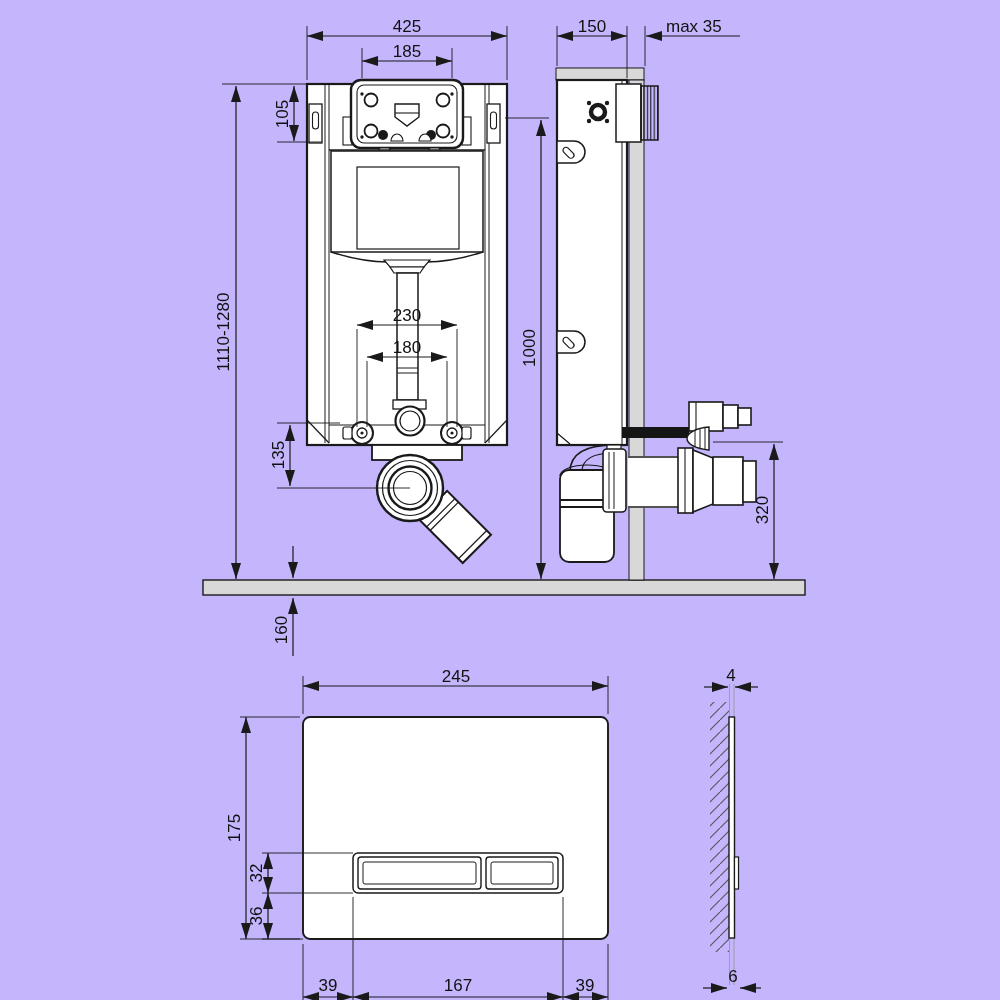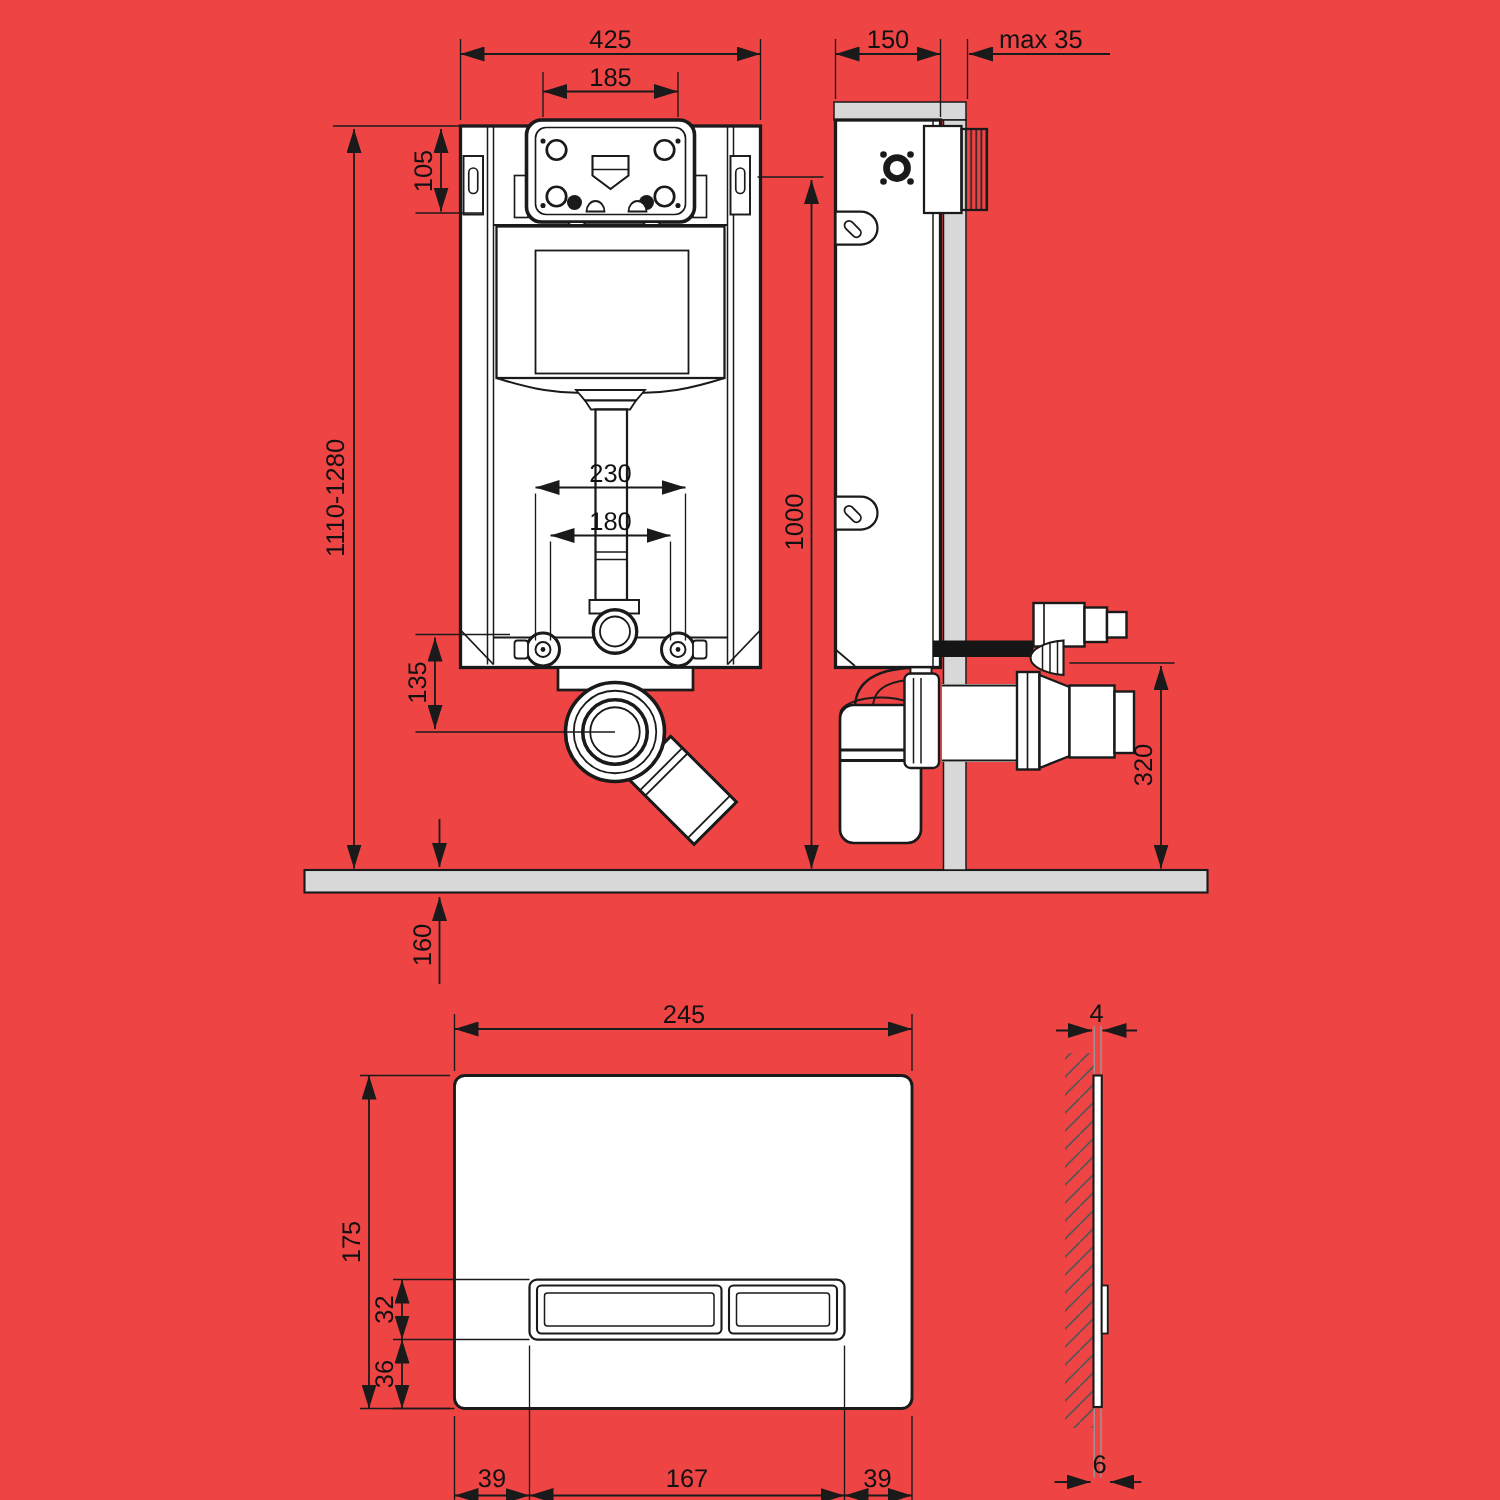--- a/index.html
+++ b/index.html
@@ -1,16 +1,16 @@
 <!DOCTYPE html>
 <html><head>
 <meta charset="utf-8">
 <style>
   html,body{margin:0;padding:0;background:#ffffff;}
-  .page{width:1000px;height:1000px;position:relative;background:#ef4444;overflow:hidden;}
+  .page{width:1000px;height:1000px;position:relative;background:#c4b5fd;overflow:hidden;}
   svg{display:block;}
   .dim{font-family:"Liberation Sans","DejaVu Sans",sans-serif;font-size:17px;fill:#111;}
   .dl{stroke:#1a1a1a;stroke-width:1.2;fill:none;}
   .ext{stroke:#1a1a1a;stroke-width:0.9;fill:none;}
   .extg{stroke:#9a9a9a;stroke-width:0.9;fill:none;}
   .g1{stroke:#1a1a1a;fill:#ffffff;}
   .ln{stroke:#1a1a1a;fill:none;}
 </style>
 </head>
 <body>

